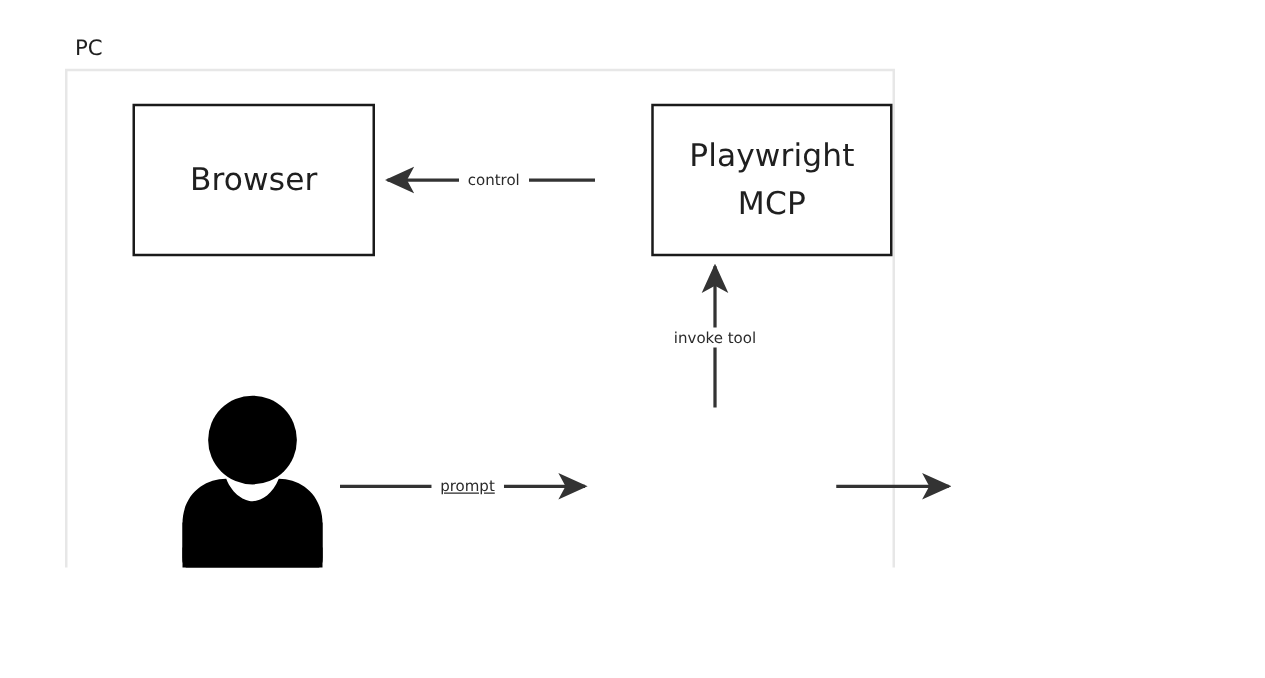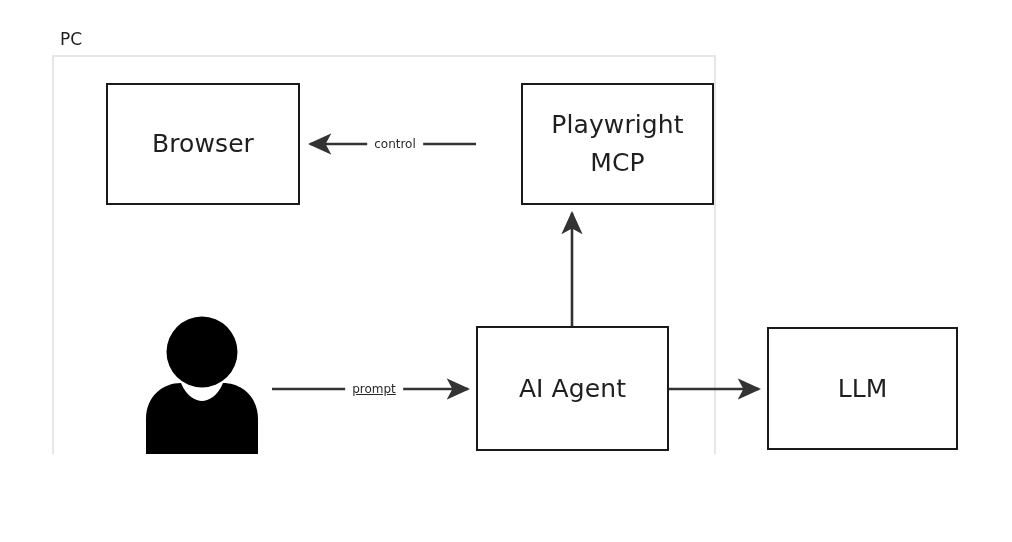--- a/index.html
+++ b/index.html
@@ -111,19 +111,18 @@
                L158,461
                C146,461 146,461 146,461 Z" fill="#000000"></path>
       <rect x="146" y="418" width="112" height="32" fill="#000000"></rect>
       <path d="M146,438 L258,438 L258,446 C258,455 250,461 240,461 L164,461 C154,461 146,455 146,446 Z" fill="#000000"></path>
     </g>
   </svg>
 
   <div class="node-box" id="node-browser" style="left: 106px; top: 83px; width: 194px; height: 122px; border-color: rgb(26, 26, 26); background: rgb(255, 255, 255); color: rgb(31, 31, 31);">Browser</div>
   <div class="node-box" id="node-playwright_mcp" style="left: 476px; top: 83px; width: 193px; height: 122px; border-color: rgb(26, 26, 26); background: rgb(255, 255, 255); color: rgb(31, 31, 31); margin-left: 45px;">Playwright
 MCP</div>
-  <div class="node-box" id="node-ai_agent" style="left: 476px; top: 326px; width: 193px; height: 125px; border-color: rgb(26, 26, 26); background: rgb(255, 255, 255); color: rgb(31, 31, 31);">AI Agent</div>
-  <div class="node-box" id="node-llm" style="left: 767px; top: 327px; width: 191px; height: 123px; border-color: rgb(26, 26, 26); background: rgb(255, 255, 255); color: rgb(31, 31, 31);">LLM</div>
 
   <div class="edge-label" id="label-control" style="left: 395px; top: 144px;">control</div>
+  <div class="edge-label" id="label-invoke_tool" style="left: 572px; top: 270px;">invoke tool</div>
   <div class="edge-label" id="label-prompt" style="left: 374px; top: 389px; text-decoration: underline;">prompt</div>
 
 </div>
 
 </body></html>

